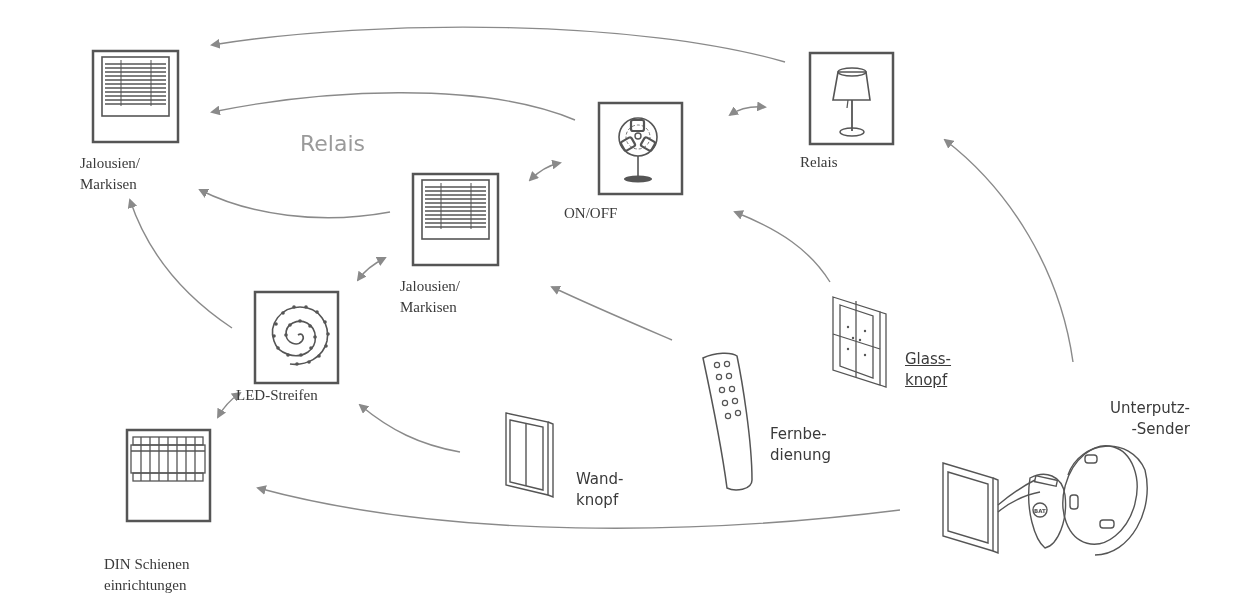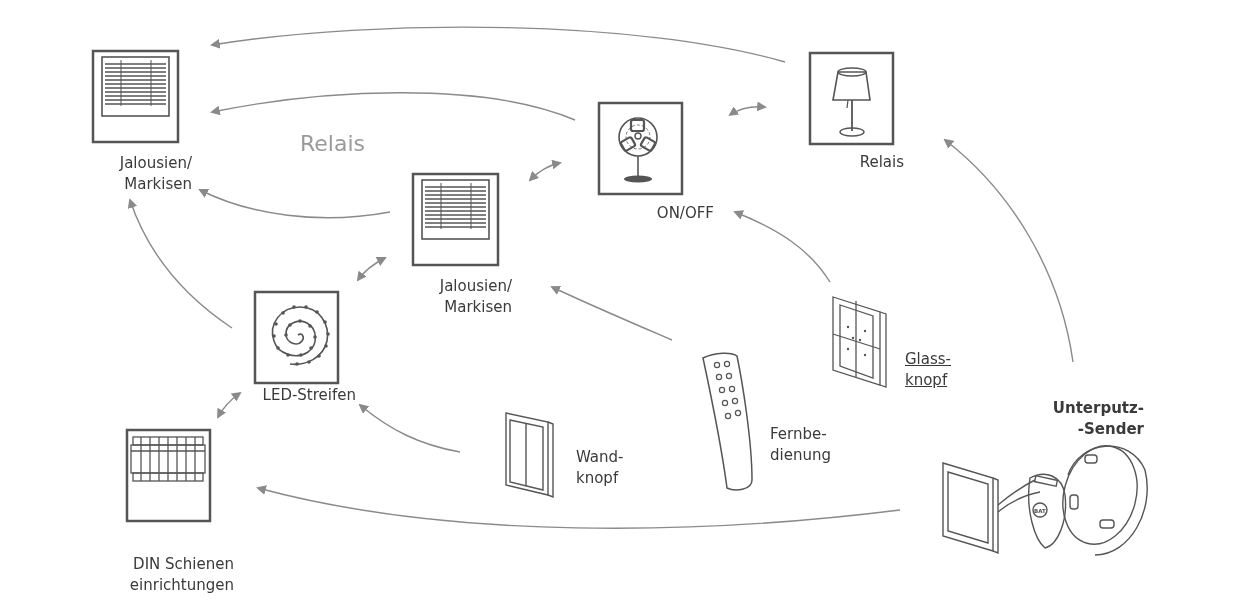--- a/index.html
+++ b/index.html
@@ -1,19 +1,19 @@
 <!DOCTYPE html>
 <html><head>
 <meta charset="utf-8">
 <style>
   html, body { margin:0; padding:0; background:#ffffff; }
   body { width:1252px; height:609px; position:relative; overflow:hidden; font-family:"Liberation Sans", sans-serif; }
   #diagram { position:absolute; left:0; top:0; }
   .lbl { position:absolute; font-family:"DejaVu Sans", sans-serif; font-size:15px; color:#3a3a3a; line-height:21px; }
-  .lbl.center { text-align:right; }
+  .lbl.center { text-align:left;font-family:Liberation Serif, serif; }
   .lbl.right { text-align:right; }
   .relais { position:absolute; font-family:"DejaVu Sans", sans-serif; font-size:22px; color:#9a9a9a; }
 </style>
 </head>
 <body>
 
 <svg id="diagram" width="1252" height="609" viewBox="0 0 1252 609" xmlns="http://www.w3.org/2000/svg">
   <defs>
     <marker id="ah" viewBox="0 0 10 10" refX="8" refY="5" markerWidth="7" markerHeight="7" orient="auto-start-reverse">
       <path d="M0,0 L10,5 L0,10 z" fill="#8a8a8a"></path>
@@ -205,21 +205,21 @@
   </g>
 </svg>
 
 <div class="relais" style="left:300px; top:131px;">Relais</div>
 
 <div class="lbl center" style="left:80px; top:153px; width:112px;">
   <div>Jalousien/</div>
   <div>Markisen</div>
 </div>
 
-<div class="lbl center" style="left:614px; top:203px; width:100px;">
+<div class="lbl center" style="left:564px; top:203px; width:100px;">
   <div>ON/OFF</div>
 </div>
 
 <div class="lbl center" style="left:800px; top:152px; width:104px;">
   <div>Relais</div>
 </div>
 
 <div class="lbl center" style="left:400px; top:276px; width:112px;">
   <div>Jalousien/</div>
   <div>Markisen</div>
@@ -227,31 +227,31 @@
 
 <div class="lbl center" style="left:236px; top:385px; width:120px;">
   <div>LED-Streifen</div>
 </div>
 
 <div class="lbl center" style="left:104px; top:554px; width:130px;">
   <div>DIN Schienen</div>
   <div>einrichtungen</div>
 </div>
 
-<div class="lbl" style="left:576px; top:447px;">
+<div class="lbl" style="left:576px; top:469px;">
   <div>Wand-</div>
   <div>knopf</div>
 </div>
 
 <div class="lbl" style="left:770px; top:424px;">
   <div>Fernbe-</div>
   <div>dienung</div>
 </div>
 
 <div class="lbl" style="left:905px; top:349px;text-decoration:underline;">
   <div>Glass-</div>
   <div>knopf</div>
 </div>
 
-<div class="lbl right" style="left:1030px; top:398px; width:114px;font-weight:bold;">
+<div class="lbl right" style="left:1076px; top:398px; width:114px;">
   <div>Unterputz-</div>
   <div>-Sender</div>
 </div>
 
 </body></html>

